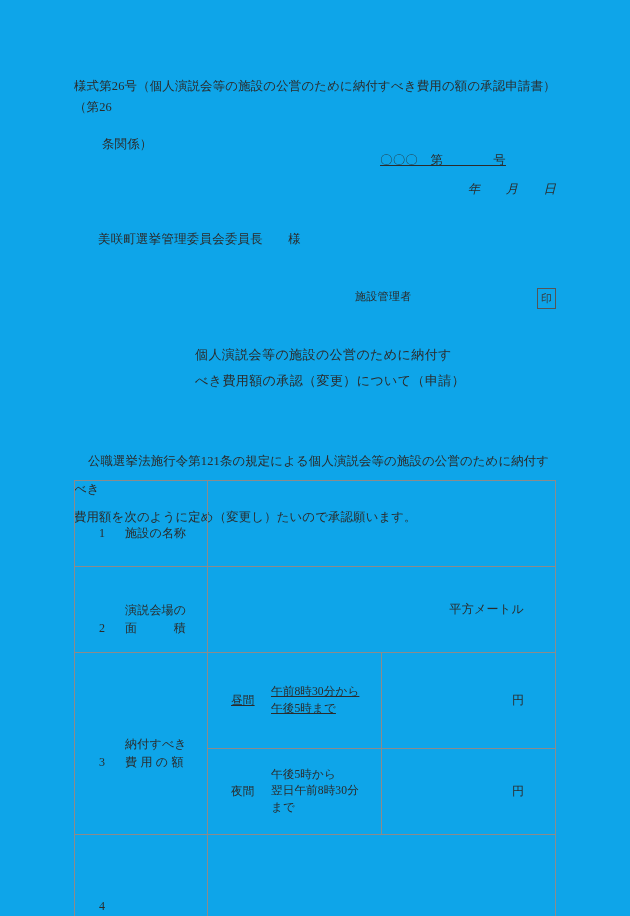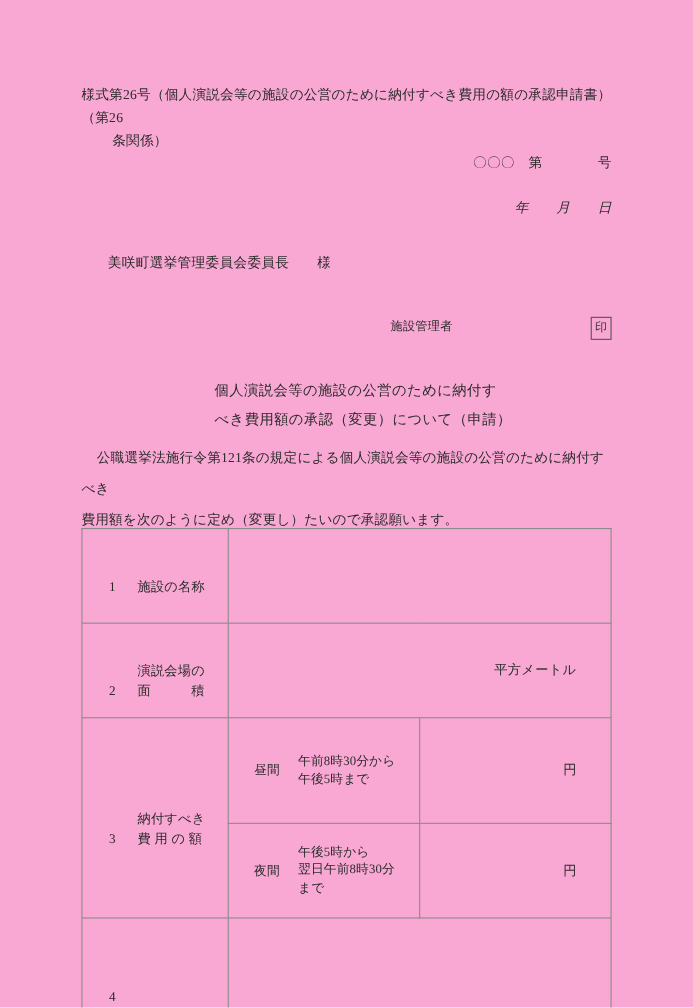--- a/index.html
+++ b/index.html
@@ -11,49 +11,51 @@
     width: 630px;
     height: 916px;
     position: relative;
     font-family: "Liberation Serif", "DejaVu Serif", serif;
     color: #2b2b2b;
     overflow: hidden;
   }
   .page {
     position: absolute;
     inset: 0;
-    background: #f9a8d4;
+    background: #0ea5e9;
   }
 
   
   .form-title {
     position: absolute;
     left: 74px;
     top: 76px;
     width: 482px;
     font-size: 12.4px;
     line-height: 21px;
     letter-spacing: 0.2px;
     text-align: left;
   }
   .form-title .line2 {
     display: block;
     padding-left: 28px;
+    margin-top: 16px;
   }
 
   
   .doc-number {
     position: absolute;
     left: 330px;
-    top: 140px;
+    top: 152px;
     width: 226px;
     font-size: 12.4px;
     letter-spacing: 0.2px;
-    text-align: right;
+    text-align: center;
     white-space: pre;
+    text-decoration: underline;
   }
   .doc-date {
     position: absolute;
     left: 330px;
     top: 181px;
     width: 226px;
     font-size: 12.4px;
     letter-spacing: 0.2px;
     text-align: right;
     white-space: pre;
@@ -112,21 +114,21 @@
     box-sizing: border-box;
   }
   .subject .l2 {
     display: block;
   }
 
   
   .body-text {
     position: absolute;
     left: 74px;
-    top: 402px;
+    top: 447px;
     width: 484px;
     font-size: 12.4px;
     line-height: 28px;
     letter-spacing: 0.15px;
   }
   .body-text .p1 { display: block; text-indent: 14px; }
   .body-text .p2 { display: block; }
 
   
   .form-table {
@@ -158,21 +160,21 @@
   }
   .num {
     display: inline-block;
     width: 26px;
   }
   .lbl-text {
     display: inline-block;
   }
   .r1 { height: 55px; }
   .r2 { height: 55px; }
-  .r3a { height: 65px; }
+  .r3a { height: 65px; text-decoration: underline; }
   .r3b { height: 55px; }
   .r4 { height: 112px; }
 
   .value-cell {
     text-align: right;
   }
   .unit {
     display: inline-block;
     padding-right: 16px;
     font-size: 12px;

